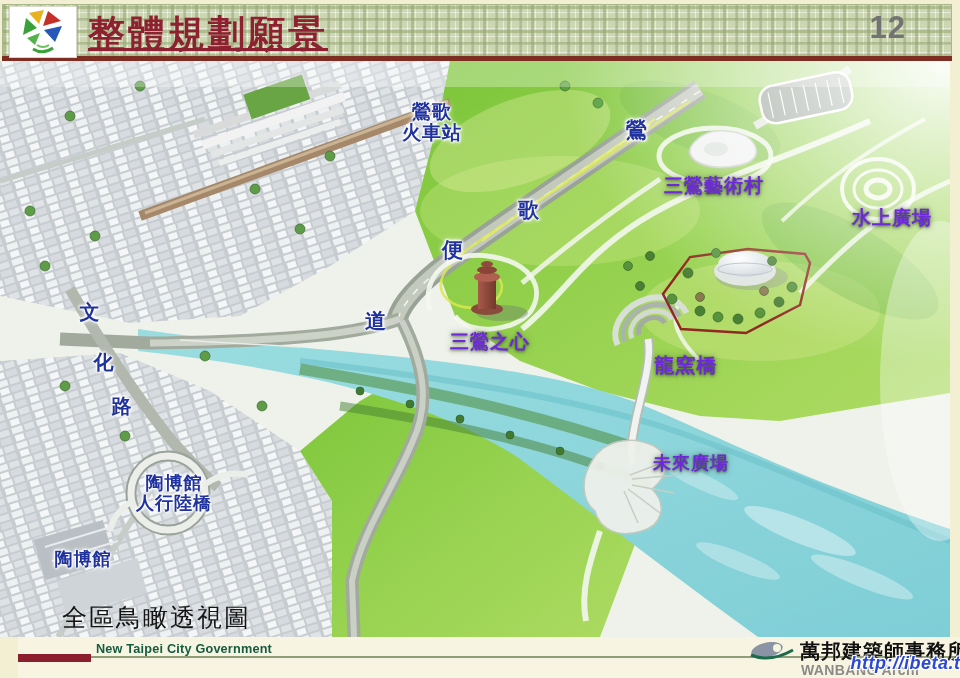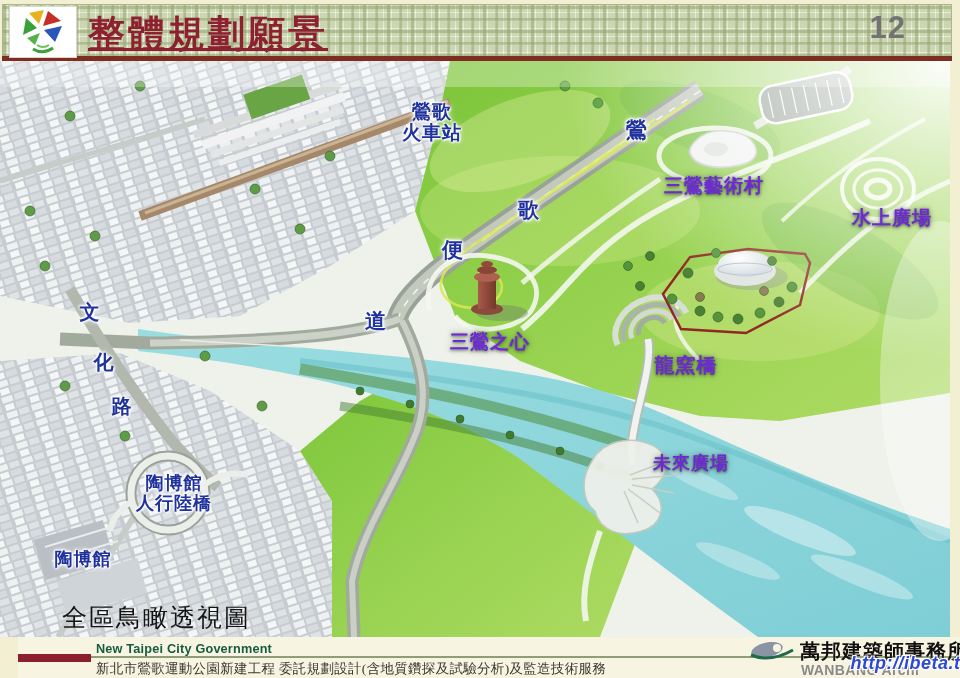--- a/index.html
+++ b/index.html
@@ -378,21 +378,20 @@
         <div>陶博館</div>
       </div>
     </div>
 <div class="map-caption">全區鳥瞰透視圖</div>
 </div>
 
 <div class="footer">
   <div class="gov-en">New Taipei City Government</div>
   <div class="footer-line"></div>
   <div class="footer-redbar"></div>
-  <div class="project-line">新北市鶯歌運動公園新建工程  委託規劃設計(含地質鑽探及試驗分析)及監造技術服務</div>
   <div class="firm-block">
     <svg class="firm-logo" width="48" height="22" viewBox="0 0 48 22">
       <ellipse cx="19" cy="8" rx="16" ry="7.5" fill="#8a94a4" transform="rotate(-12 19 8)"></ellipse>
       <circle cx="29" cy="6" r="4" fill="#f7f4e2"></circle>
       <path d="M3,13 Q22,21 45,8" stroke="#1d6b4a" stroke-width="3" fill="none"></path>
     </svg>
     <div class="firm-name">萬邦建築師事務所</div>
     <div class="firm-en">WANBANG Archi</div>
   </div>
   <div class="watermark">http://ibeta.tw</div>

